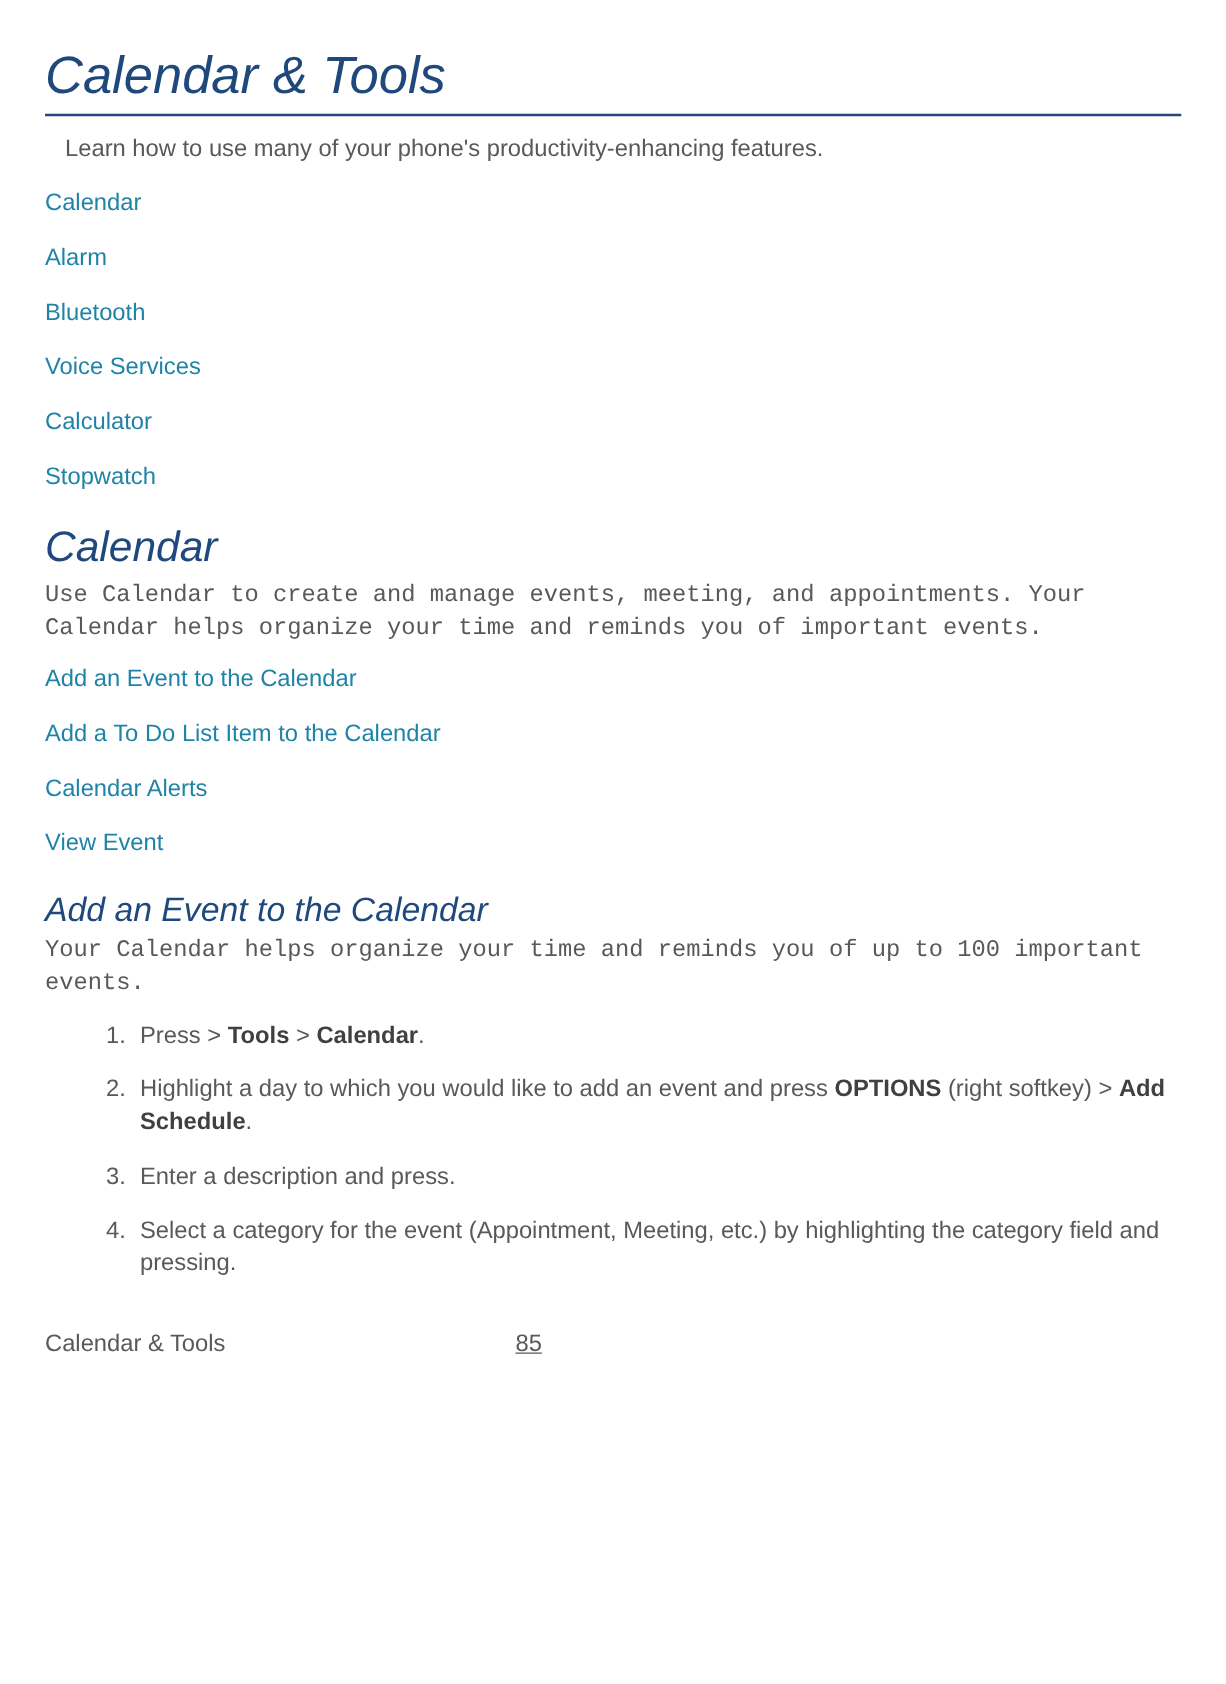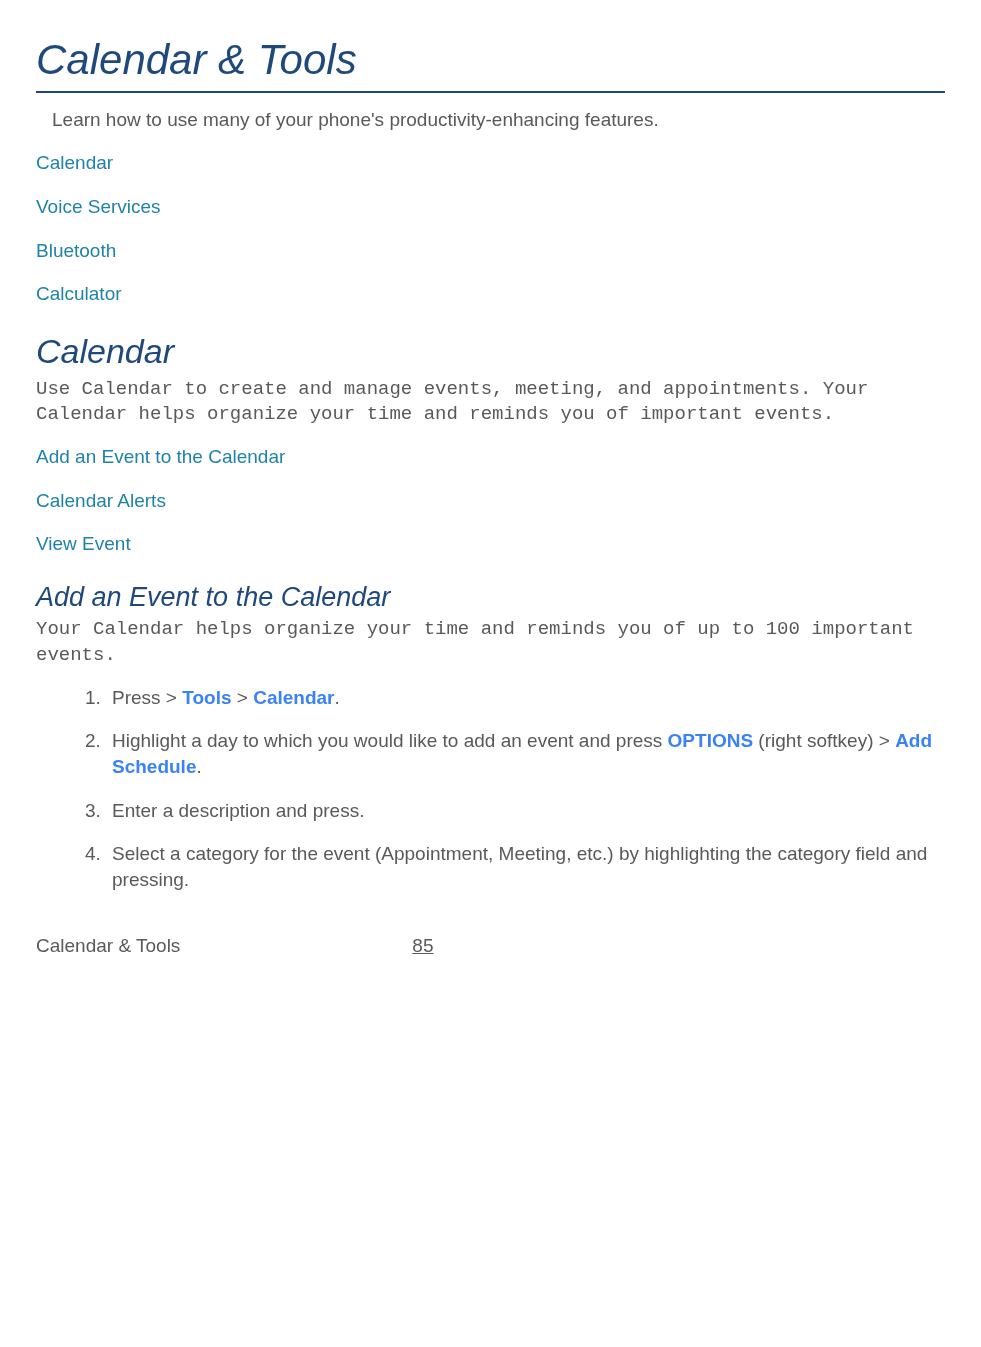--- a/index.html
+++ b/index.html
@@ -57,49 +57,52 @@
       margin: 0 0 10px 0;
     }
     ol.steps > li {
       padding-left: 6px;
       margin-bottom: 18px;
       color: #595959;
     }
     ol.steps > li::marker {
       color: #595959;
     }
-    .bold { font-weight: bold; color: #3b82f6; }
+    .bold { font-weight: bold; color: #404040; }
     .footer {
       margin-top: 40px;
       display: flex;
       font-size: 19px;
       color: #595959;
     }
     .footer .title { flex: 0 0 auto; }
     .footer .page { margin-left: 232px; text-decoration: underline; }
   </style>
 </head>
 <body>
 
 <h1 class="h1">Calendar &amp; Tools</h1>
 
 <p class="intro">Learn how to use many of your phone's productivity-enhancing features.</p>
 
 <div class="link-list">
   <span class="link">Calendar</span>
+  <span class="link">Alarm</span>
+  <span class="link">Bluetooth</span>
   <span class="link">Voice Services</span>
-  <span class="link">Bluetooth</span>
   <span class="link">Calculator</span>
+  <span class="link">Stopwatch</span>
 </div>
 
 <h2 class="h2">Calendar</h2>
 <p class="para">Use Calendar to create and manage events, meeting, and appointments. Your Calendar helps organize your time and reminds you of important events.</p>
 
 <div class="link-list">
   <span class="link">Add an Event to the Calendar</span>
+  <span class="link">Add a To Do List Item to the Calendar</span>
   <span class="link">Calendar Alerts</span>
   <span class="link">View Event</span>
 </div>
 
 <h3 class="h3">Add an Event to the Calendar</h3>
 <p class="para">Your Calendar helps organize your time and reminds you of up to 100 important events.</p>
 
 <ol class="steps">
   <li>
     <span>Press  &gt; </span><span class="bold">Tools</span><span> &gt; </span><span class="bold">Calendar</span><span>.</span>

